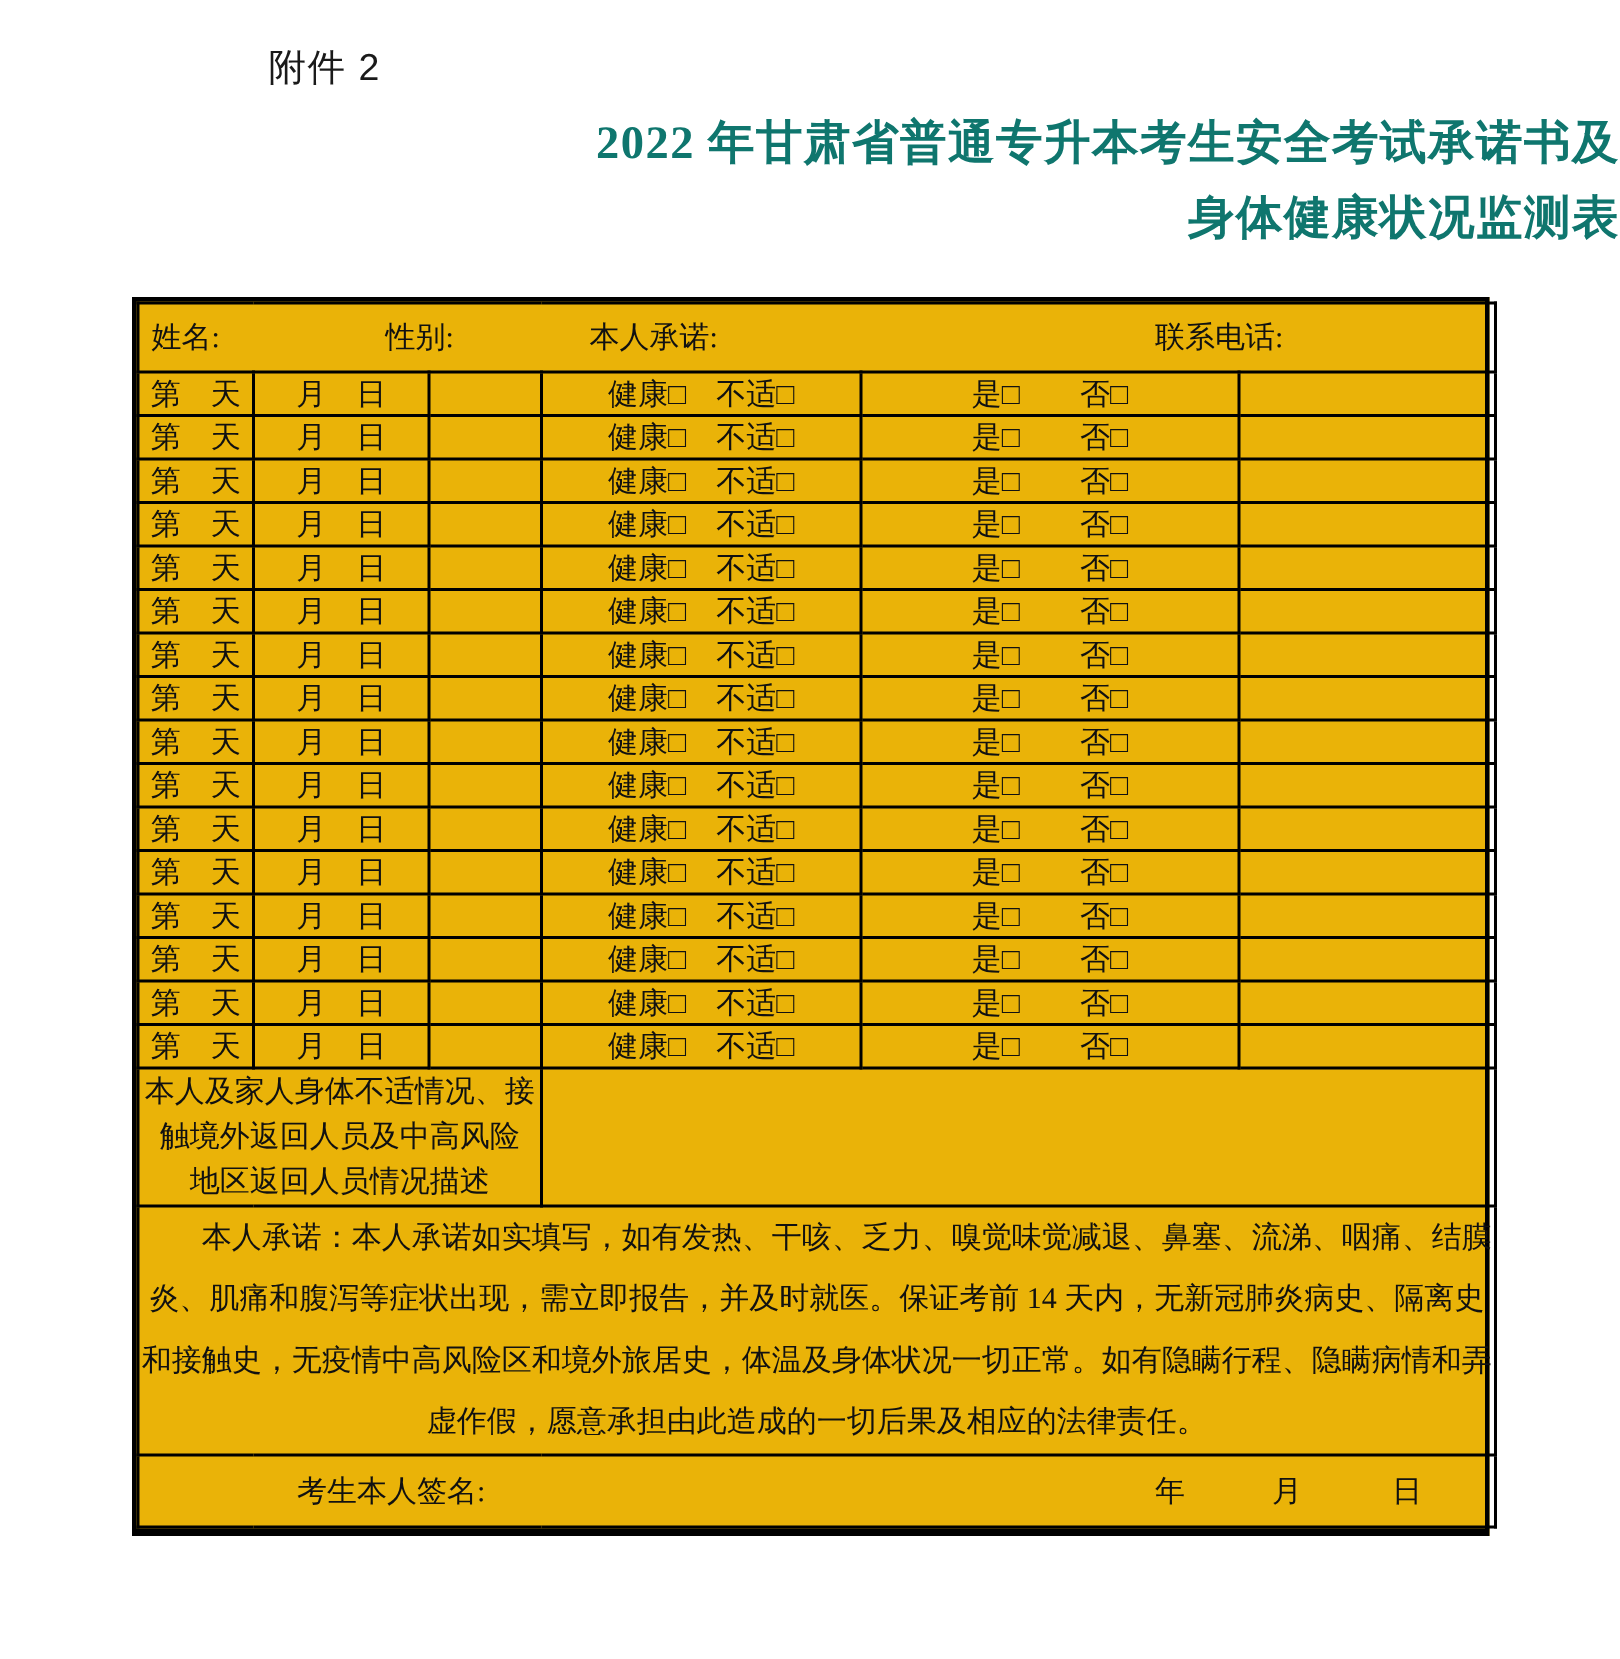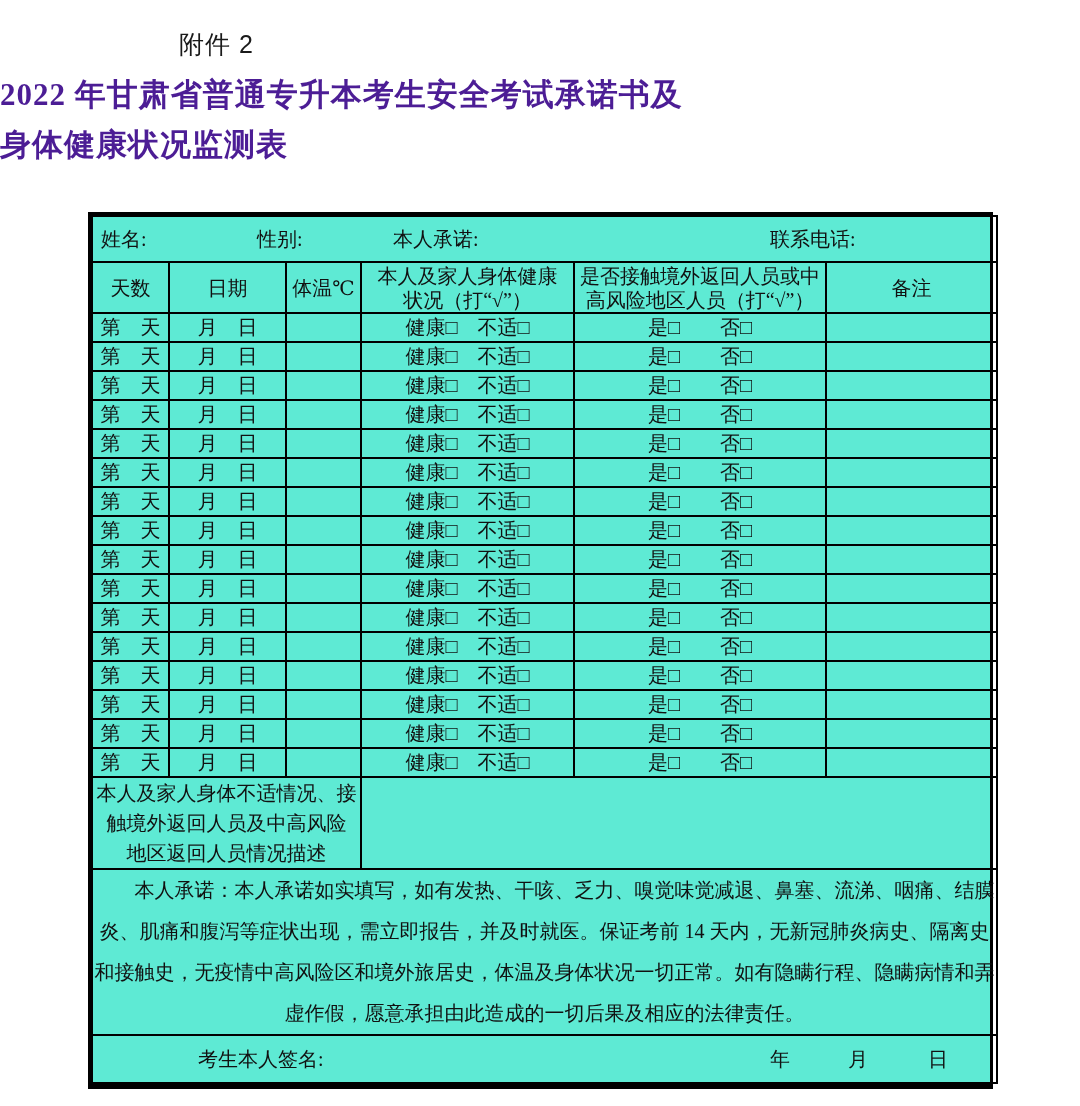--- a/index.html
+++ b/index.html
@@ -14,34 +14,34 @@
   .attachment-label {
     position: absolute; left: 140px; top: 28px;
     font-size: 25px;
     font-family: "Liberation Sans", "DejaVu Sans", sans-serif;
     color: #1a1a1a;
     letter-spacing: 1px;
     margin-left: 39px;
   }
   .title-line {
     position: absolute; left: 0; width: 100%;
-    text-align: left;
+    text-align: right;
     font-size: 31px; font-weight: 700;
     letter-spacing: 1px;
-    color: #4c1d95;
+    color: #0f766e;
   }
   .title-line.l1 { top: 74px; }
   .title-line.l2 { top: 124px; }
 
   .table-wrap {
-    position: absolute; left: 88px; top: 212px; width: 905px;
+    position: absolute; left: 88px; top: 198px; width: 905px;
     border: 3px solid #000;
     border-bottom-width: 5px;
     box-sizing: border-box;
-    background: #5eead4;
+    background: #eab308;
   }
   table.monitor {
     border-collapse: collapse;
     width: 100%;
     table-layout: fixed;
   }
   table.monitor td {
     border: 2px solid #000;
     padding: 0;
     text-align: center;
@@ -112,34 +112,20 @@
     </colgroup>
     <tbody>
       <tr class="info-row">
         <td colspan="6">
           <span class="info-span pos-name">姓名:</span>
           <span class="info-span pos-gender">性别:</span>
           <span class="info-span pos-id">本人承诺:</span>
           <span class="info-span pos-phone">联系电话:</span>
         </td>
       </tr>
-      <tr class="header-row">
-        <td>天数</td>
-        <td>日期</td>
-        <td>体温℃</td>
-        <td>
-          <span class="hdr-line">本人及家人身体健康</span>
-          <span class="hdr-line">状况（打“√”）</span>
-        </td>
-        <td>
-          <span class="hdr-line">是否接触境外返回人员或中</span>
-          <span class="hdr-line">高风险地区人员（打“√”）</span>
-        </td>
-        <td>备注</td>
-      </tr>
 
       <tr class="daily-row">
           <td>第　天</td>
           <td>月　日</td>
           <td></td>
           <td>健康□　不适□</td>
           <td>是□　　否□</td>
           <td></td>
         </tr>
         <tr class="daily-row">

